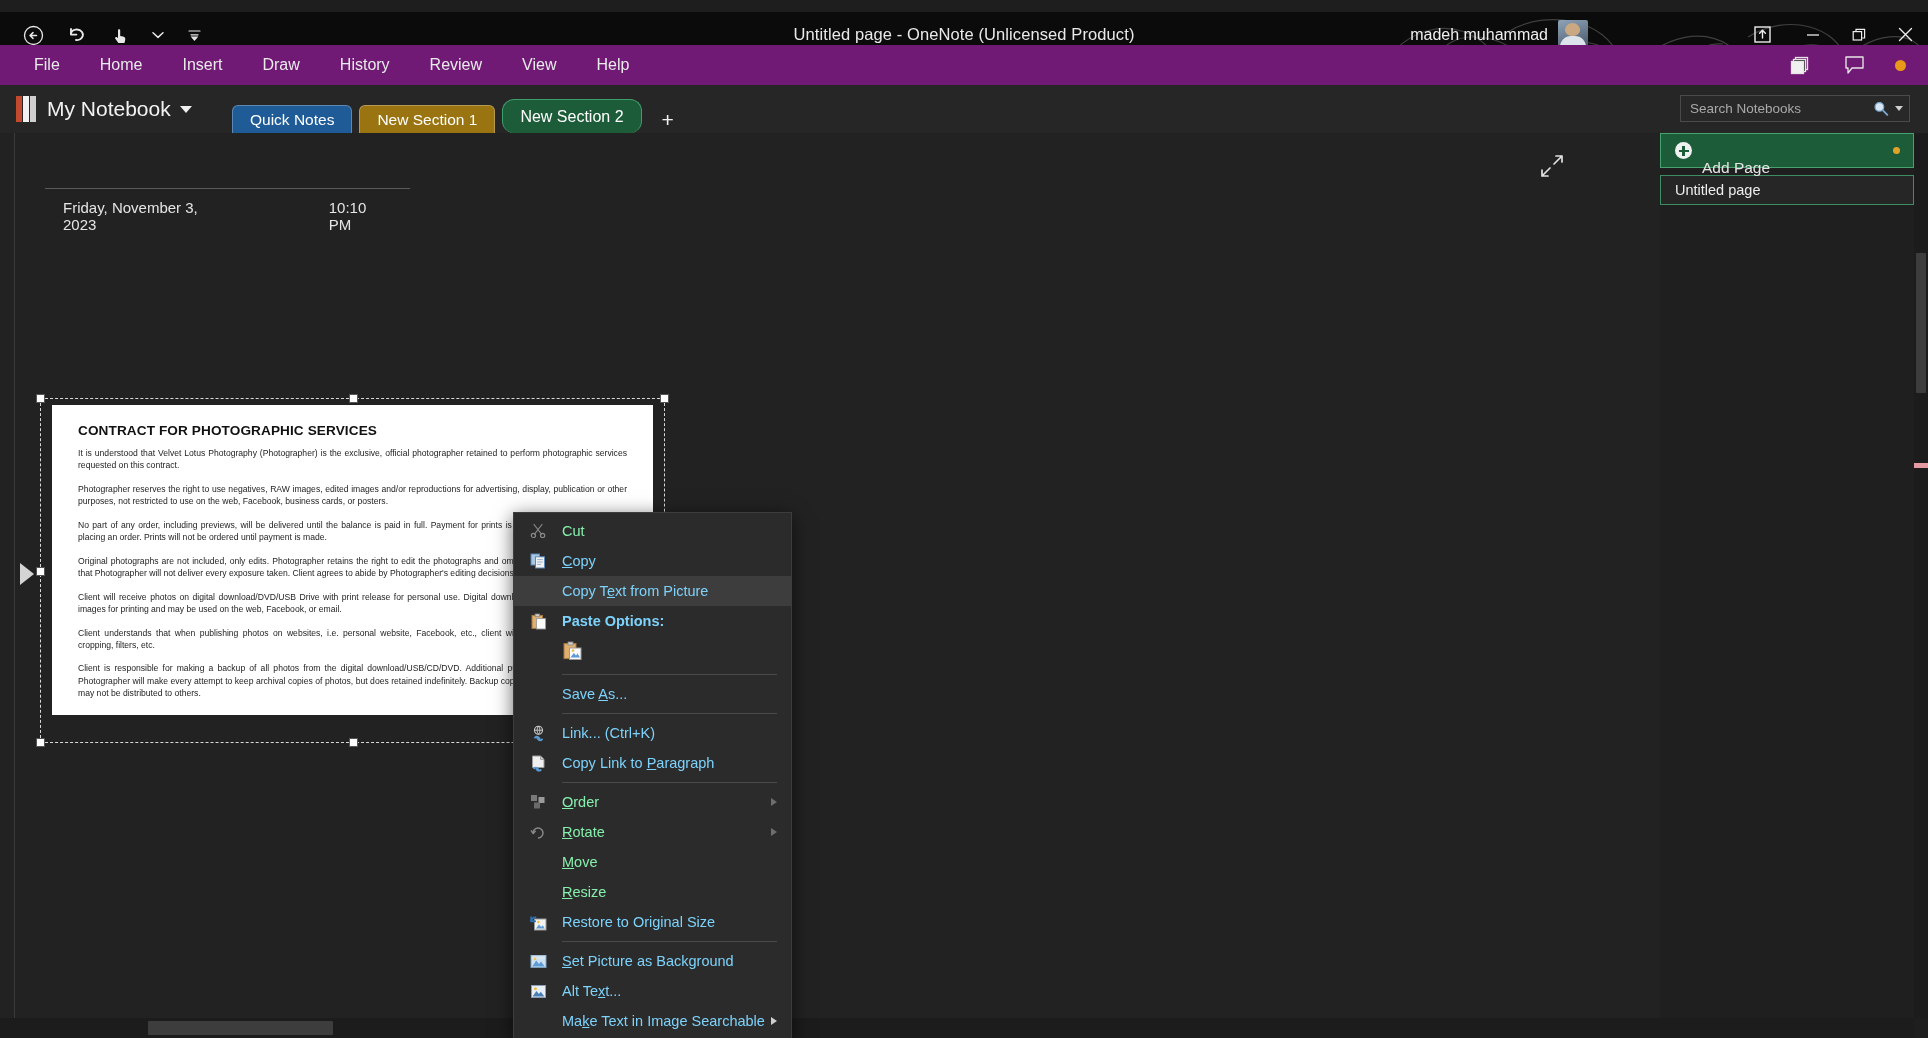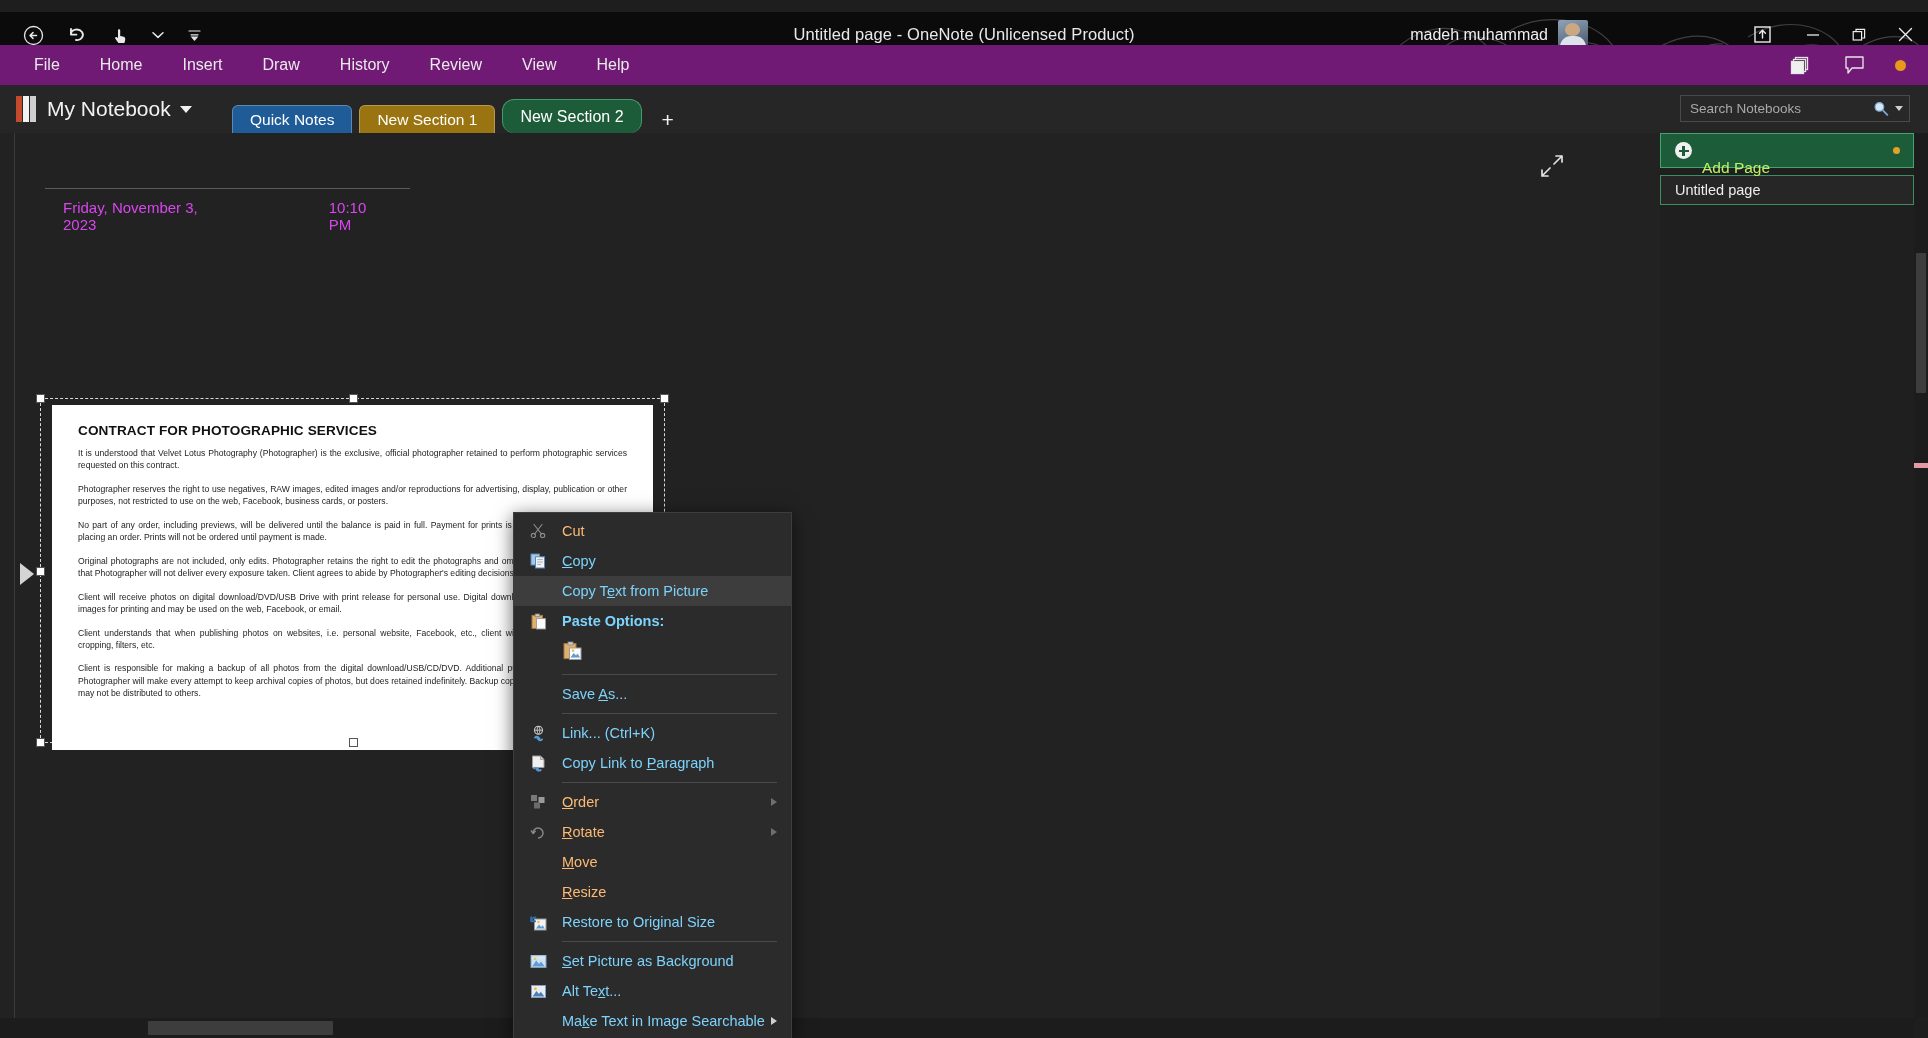--- a/index.html
+++ b/index.html
@@ -115,27 +115,27 @@
     position: absolute; left: 20px; top: 430px; width: 0; height: 0;
     border-top: 11px solid transparent; border-bottom: 11px solid transparent;
     border-left: 14px solid #d4d4d4;
   }
   .left-rail { position: absolute; left: 14px; top: 0; width: 1px; height: 885px; background: #3a3a3a; }
   .expand-icon { position: absolute; right: 95px; top: 20px; width: 26px; height: 26px; color: #e2e2e2; }
 
   .page-header { position: absolute; left: 45px; top: 55px; width: 365px; }
   .ph-line { width: 100%; height: 1px; background: #5b5b5b; }
   .ph-row { display: flex; align-items: center; gap: 96px; padding: 10px 18px 0 18px; }
-  .ph-date, .ph-time { font-size: 15px; color: #d946ef; }
+  .ph-date, .ph-time { font-size: 15px; color: #e5e5e5; }
 
   
   .img-obj { position: absolute; left: 40px; top: 265px; width: 625px; height: 345px; }
   .sel-border { position: absolute; inset: 0; border: 1px dashed #d9d9d9; }
   .doc-page {
-    position: absolute; left: 12px; top: 7px; width: 601px; height: 345px;
+    position: absolute; left: 12px; top: 7px; width: 601px; height: 310px;
     background: #ffffff; padding: 18px 26px 0 26px; overflow: hidden;
   }
   .doc-title { font-size: 13.6px; font-weight: bold; color: #111; letter-spacing: .1px; margin-bottom: 9px; }
   .doc-p { font-size: 8.6px; line-height: 1.45; color: #232323; text-align: justify; margin-bottom: 11px; }
   .handle {
     position: absolute; width: 9px; height: 9px; background: #ffffff; border: 1px solid #555;
   }
   .h-tl { left: -4px; top: -4px; } .h-tc { left: 50%; margin-left: -4px; top: -4px; }
   .h-tr { right: -4px; top: -4px; }
   .h-ml { left: -4px; top: 50%; margin-top: -4px; } .h-mr { right: -4px; top: 50%; margin-top: -4px; }
@@ -145,21 +145,21 @@
   
   .ctx {
     position: absolute; left: 513px; top: 512px; width: 279px;
     background: #2b2b2b; border: 1px solid #3d3d3d; padding: 3px 0;
     box-shadow: 0 4px 18px rgba(0,0,0,.6); z-index: 50;
   }
   .ctx-item {
     position: relative; height: 30px; display: flex; align-items: center;
     padding-left: 48px; font-size: 14.5px; color: #7dd3fc; white-space: nowrap;
   }
-  .ctx-item.disabled { color: #fdba74; }
+  .ctx-item.disabled { color: #86efac; }
   .ctx-item.highlight { background: #3d3d3d; }
   .ctx-item.bold { font-weight: bold; }
   .ctx-ico { position: absolute; left: 14px; top: 50%; transform: translateY(-50%); width: 20px; height: 20px; display: flex; align-items: center; justify-content: center; }
   .ctx-arrow {
     position: absolute; right: 14px; top: 50%; margin-top: -4px;
     width: 0; height: 0; border-top: 4.5px solid transparent; border-bottom: 4.5px solid transparent;
     border-left: 6px solid #cfcfcf;
   }
   .ctx-item.disabled .ctx-arrow { border-left-color: #6e6e6e; }
   .ctx-sep { height: 1px; background: #4a4a4a; margin: 4px 14px 4px 48px; }
@@ -173,21 +173,21 @@
     display: flex; align-items: center; padding-left: 14px; gap: 10px;
   }
   .plus-circle {
     width: 17px; height: 17px; border-radius: 50%; background: #f0f0f0; position: relative; flex: none;
   }
   .plus-circle::before, .plus-circle::after {
     content: ""; position: absolute; background: #1d5c38;
   }
   .plus-circle::before { left: 3.5px; top: 7.5px; width: 10px; height: 2.5px; }
   .plus-circle::after { left: 7.2px; top: 3.5px; width: 2.5px; height: 10px; }
-  .add-page-label { font-size: 15.5px; color: #bef264; margin-top: 35px; }
+  .add-page-label { font-size: 15.5px; color: #e5e5e5; margin-top: 35px; }
   .ap-dot { position: absolute; right: 13px; top: 50%; margin-top: -3.5px; width: 7px; height: 7px; border-radius: 50%; background: #e0a32a; }
   .page-item {
     margin-top: 7px; height: 30px; border: 1px solid #3f8d63; background: #262626;
     display: flex; align-items: center; padding-left: 14px; font-size: 14.5px; color: #ededed;
   }
 
   
   .vscroll { position: absolute; right: 0; top: 133px; width: 14px; height: 885px; background: #1c1c1c; }
   .vscroll-thumb { position: absolute; left: 2px; top: 120px; width: 10px; height: 140px; background: #3d3d3d; border-radius: 1px; }
   .vscroll-mark { position: absolute; left: 0; top: 330px; width: 14px; height: 5px; background: #e39aa2; }

